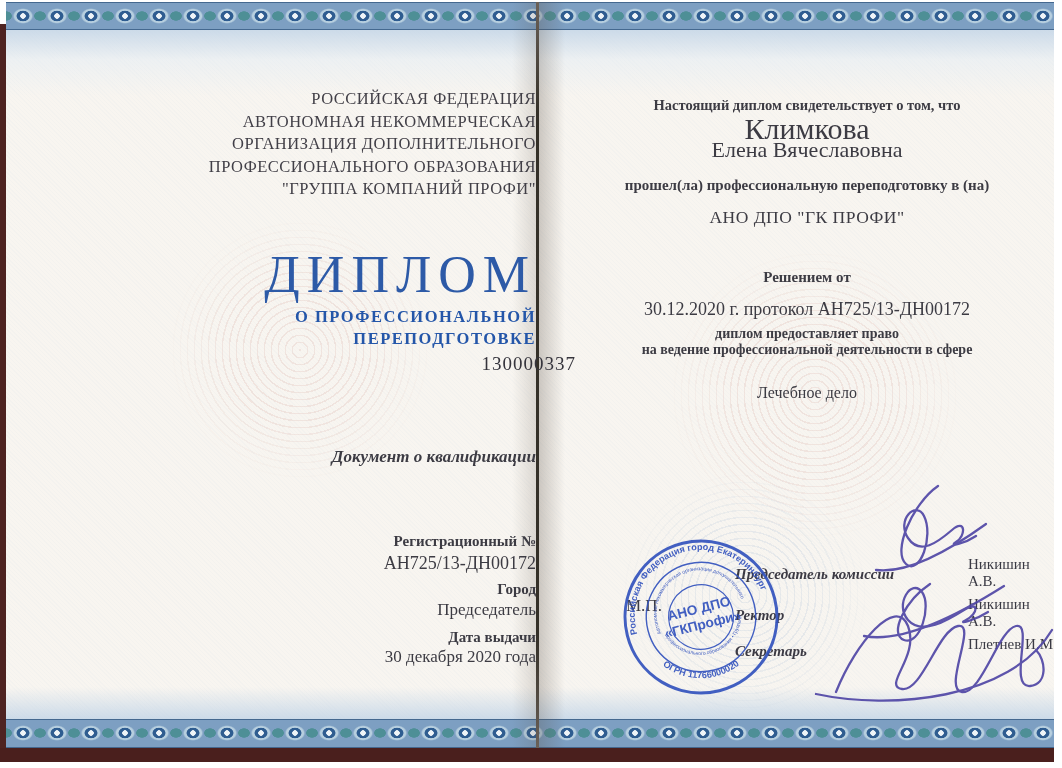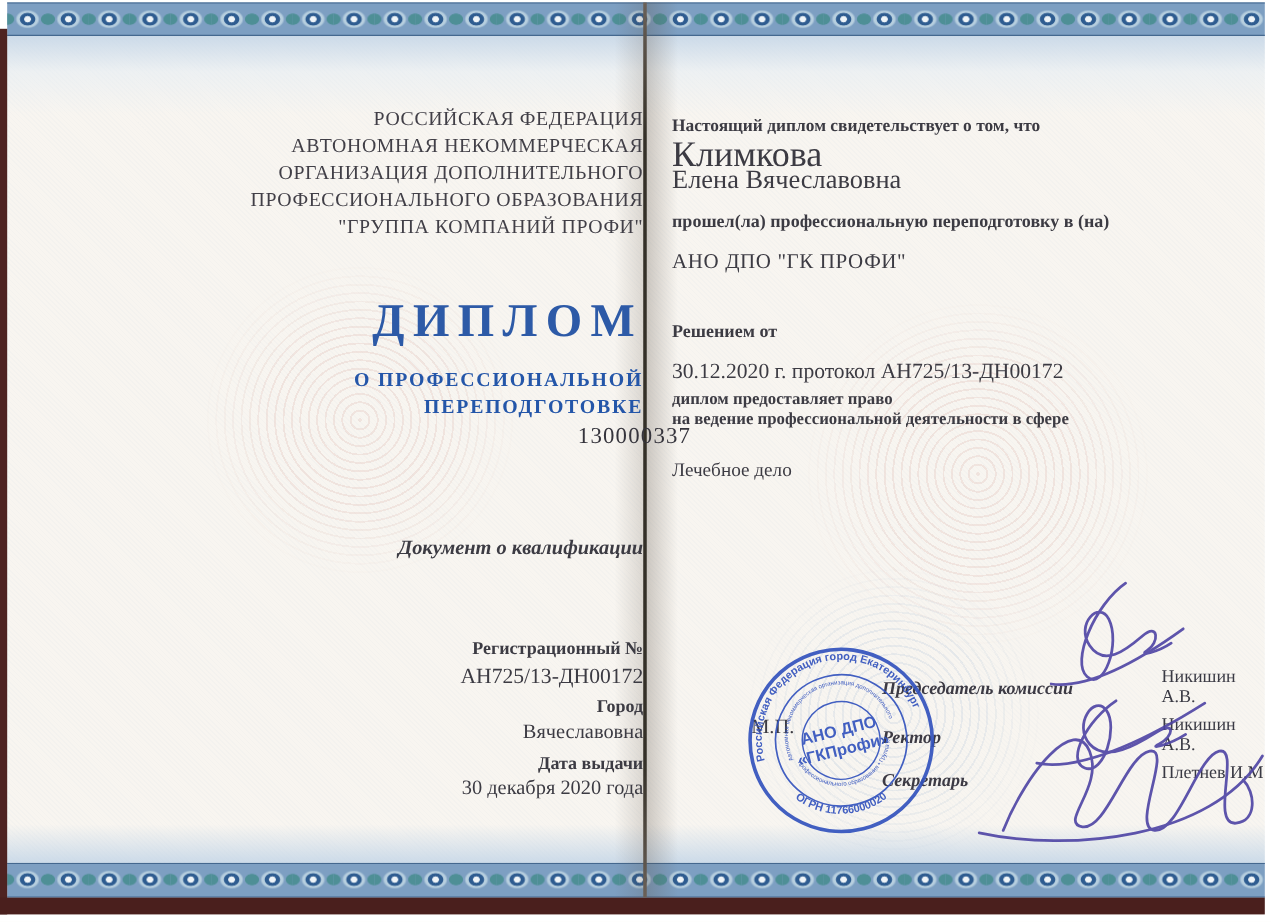--- a/index.html
+++ b/index.html
@@ -36,23 +36,23 @@
     background:linear-gradient(90deg,rgba(90,80,70,.28),rgba(90,80,70,0));}
   
   .rosette{position:absolute;border-radius:50%;
     background:repeating-radial-gradient(circle,rgba(206,150,140,.17) 0 1.5px,rgba(255,255,255,0) 1.5px 7px);
     -webkit-mask-image:radial-gradient(circle,#000 40%,transparent 72%);
     mask-image:radial-gradient(circle,#000 40%,transparent 72%);}
   .rosette.blue{background:repeating-radial-gradient(circle,rgba(140,170,206,.15) 0 1.5px,rgba(255,255,255,0) 1.5px 7px);}
   
   .t{position:absolute;color:#3c3b43;}
   .lc{left:6px;width:530px;text-align:right;}
-  .rc{left:560px;width:494px;text-align:left;}
+  .rc{left:560px;width:494px;text-align:center;}
   .hdr{font-size:16.5px;letter-spacing:.5px;line-height:22.5px;color:#413f47;}
-  .title{font-size:39px;font-weight:bold;letter-spacing:7px;color:#2d5aa7;}
+  .title{font-size:52px;font-weight:normal;letter-spacing:7px;color:#2d5aa7;}
   .subtitle{font-size:16.5px;font-weight:bold;letter-spacing:1.5px;color:#2456a9;}
   .num{font-size:19px;letter-spacing:1px;color:#35343c;}
   .ital{font-style:italic;font-weight:bold;}
   .lbl{font-weight:bold;font-size:15px;}
   .val{font-size:17px;}
   .role{font-style:italic;font-weight:bold;font-size:15px;text-align:left;color:#3c3a44;}
   .sname{font-size:15px;text-align:left;color:#3a3a44;}
   .sig-svg,.stamp-svg{position:absolute;}
 </style>
 </head>
@@ -86,21 +86,21 @@
       <div>"ГРУППА КОМПАНИЙ ПРОФИ"</div>
     </div>
     <div class="t lc title" style="top:245px;">ДИПЛОМ</div>
     <div class="t lc subtitle" style="top:307px;">О ПРОФЕССИОНАЛЬНОЙ</div>
     <div class="t lc subtitle" style="top:329px;">ПЕРЕПОДГОТОВКЕ</div>
     <div class="t lc num" style="top:353px;padding-left:40px;">130000337</div>
     <div class="t lc ital" style="top:447px;font-size:17px;">Документ о квалификации</div>
     <div class="t lc lbl" style="top:533px;">Регистрационный №</div>
     <div class="t lc" style="top:553px;font-size:18px;">АН725/13-ДН00172</div>
     <div class="t lc lbl" style="top:581px;">Город</div>
-    <div class="t lc val" style="top:600px;">Вячеславовна</div>
+    <div class="t lc val" style="top:600px;">Председатель</div>
     <div class="t lc lbl" style="top:629px;">Дата выдачи</div>
     <div class="t lc val" style="top:647px;">30 декабря 2020 года</div>
   </div>
 
   <div>
     <div class="t rc lbl" style="top:97px;font-size:14.5px;">Настоящий диплом свидетельствует о том, что</div>
     <div class="t rc" style="top:112px;font-size:30px;">Климкова</div>
     <div class="t rc" style="top:137px;font-size:22px;">Елена Вячеславовна</div>
     <div class="t rc lbl" style="top:177px;">прошел(ла) профессиональную переподготовку в (на)</div>
     <div class="t rc" style="top:207px;font-size:17.5px;letter-spacing:.5px;">АНО ДПО "ГК ПРОФИ"</div>

